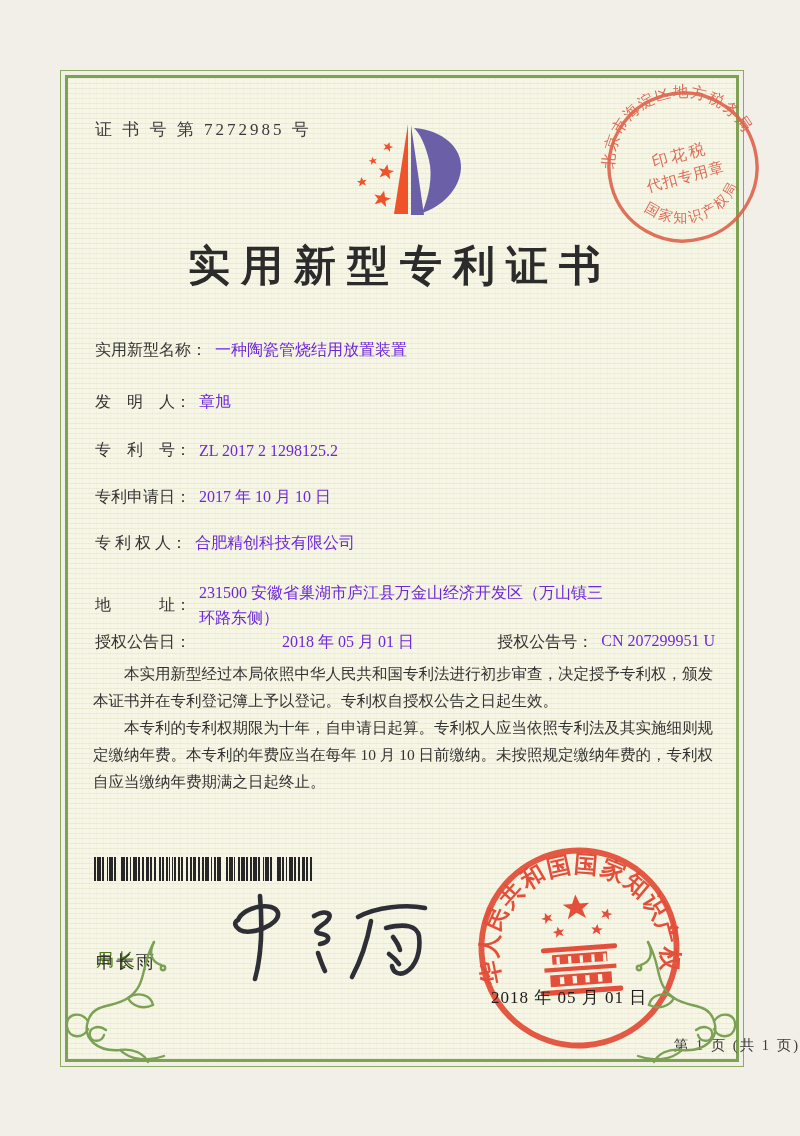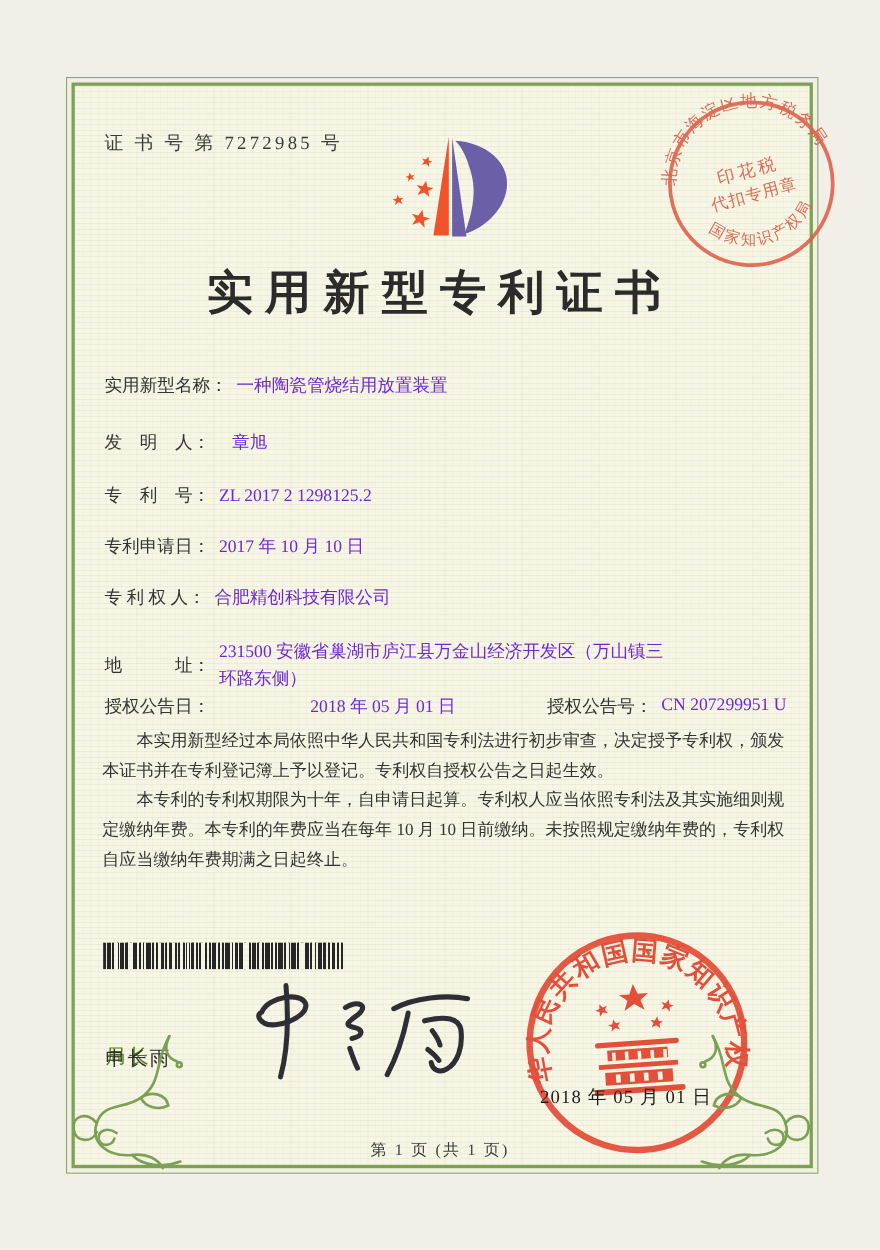--- a/index.html
+++ b/index.html
@@ -33,21 +33,21 @@
   .logo{position:absolute;left:335px;top:110px;width:148px;height:118px;z-index:2;}
   .tax-stamp{position:absolute;left:602px;top:86px;width:162px;height:162px;z-index:2;transform:rotate(-15deg);opacity:.88;}
   .doc-title{
     position:absolute;left:0;top:238px;width:800px;z-index:2;
     text-align:center;font-size:42px;font-weight:700;letter-spacing:11px;color:#2b2b2b;
   }
   
   .field-row{position:absolute;left:95px;z-index:2;font-size:16px;color:#333;display:flex;align-items:center;}
   .field-label{white-space:pre;color:#333;}
   .field-value{margin-left:8px;color:#6d28d9;}
-  .row-0{top:340px;} .row-1{top:392px;gap:12px;} .row-2{top:440px;}
+  .row-0{top:340px;} .row-1{top:392px;} .row-2{top:440px;}
   .row-3{top:487px;} .row-4{top:533px;} .row-5{top:580px;}
   .row-5 .field-value{display:inline-block;width:412px;line-height:25px;}
   .grant-row{position:absolute;left:95px;top:632px;width:620px;z-index:2;font-size:16px;display:flex;justify-content:space-between;}
   .grant-right{display:flex;}
   
   .body-text{
     position:absolute;left:93px;top:660px;width:620px;z-index:2;
     font-size:15.5px;line-height:27px;text-align:justify;color:#333;
   }
   .body-text p{margin:0;text-indent:2em;}
@@ -70,21 +70,21 @@
     font-size:18px;letter-spacing:2px;color:#2e2e2e;
   }
   .signature{position:absolute;left:210px;top:880px;width:238px;height:112px;z-index:3;}
   .official-seal{position:absolute;left:473px;top:842px;width:212px;height:212px;z-index:2;transform:rotate(-4deg);opacity:.93;}
   .seal-date{
     position:absolute;left:491px;top:986px;z-index:4;
     font-size:17px;letter-spacing:1px;color:#1c1c1c;font-weight:500;
   }
   .page-footer{
     position:absolute;left:0;top:1036px;width:800px;z-index:2;
-    text-align:center;font-size:14.5px;letter-spacing:2px;color:#3c3c3c;
+    text-align:right;font-size:14.5px;letter-spacing:2px;color:#3c3c3c;
   }
 </style>
 </head>
 <body>
 
 <div class="frame-outer">
   <div class="frame-inner"></div>
 </div>
 
 <svg class="corner-flourish left" viewBox="0 0 132 142">

